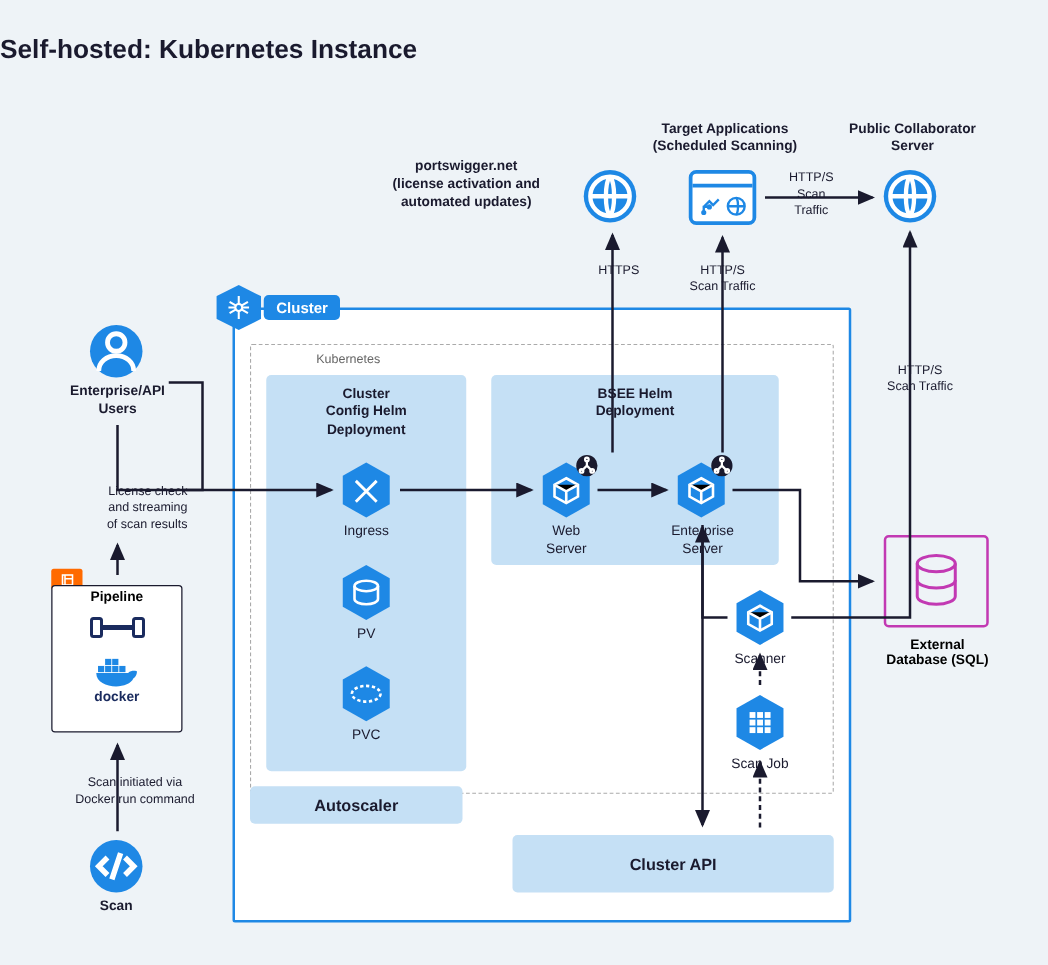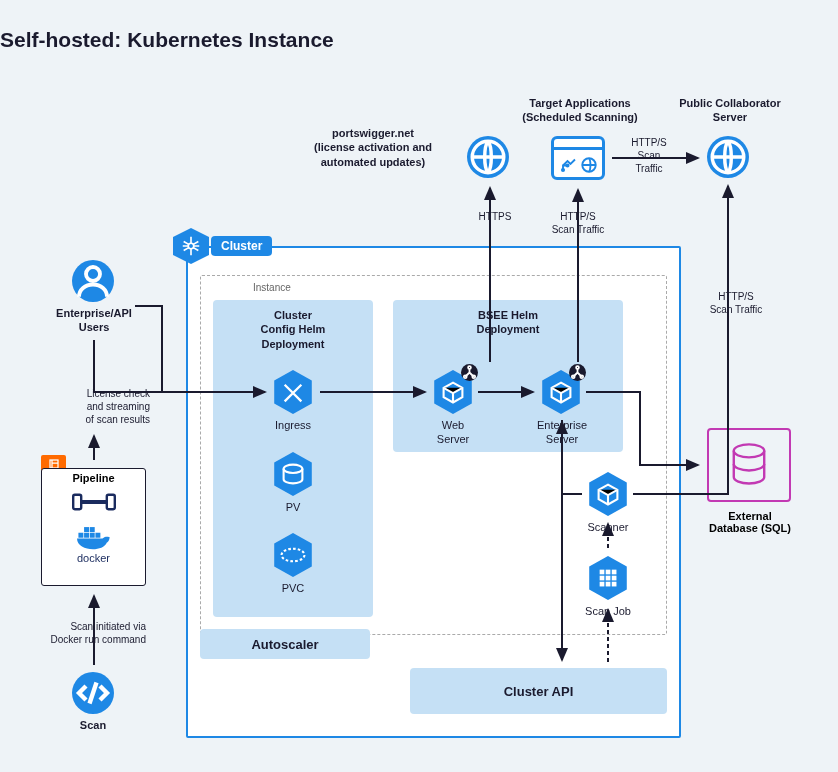--- a/index.html
+++ b/index.html
@@ -114,45 +114,45 @@
       <g fill="#1e88e5">
         <rect x="10" y="18" width="7" height="7"></rect>
         <rect x="18" y="18" width="7" height="7"></rect>
         <rect x="26" y="18" width="7" height="7"></rect>
         <rect x="18" y="10" width="7" height="7"></rect>
         <rect x="26" y="10" width="7" height="7"></rect>
         <rect x="34" y="18" width="7" height="7"></rect>
         <path d="M8 26c0 0 30 0 36 0 4-4 10-2 10-2 0 6-4 8-4 8-6 14-42 12-42-6z"></path>
       </g>
     </svg>
-<div style="text-align:center;font-size:11px;font-weight:400;color:#1a2b5e;margin-top:-2px">docker</div>
-</div>
-
-<div class="lbl sm" style="left:36px;top:620px;width:110px;text-align:right">Scan initiated via<br>Docker run command</div>
+<div style="text-align:center;font-size:11px;font-weight:700;color:#1a2b5e;margin-top:-2px">docker</div>
+</div>
+
+<div class="lbl sm" style="left:53px;top:620px;width:110px;text-align:center">Scan initiated via<br>Docker run command</div>
 
 <div class="icon-circle" style="left:72px;top:672px">
 <svg viewBox="0 0 24 24" fill="none" stroke="#fff" stroke-width="2.5">
       <path d="M8 8l-4 4 4 4M16 8l4 4-4 4M14 6l-4 12"></path>
     </svg>
 </div>
 <div class="lbl bold" style="left:60px;top:718px;width:66px">Scan</div>
 
 <div class="cluster-box"></div>
 <div class="cluster-tag">
 <div class="cluster-wheel">
 <svg viewBox="0 0 24 24" fill="none" stroke="#fff" stroke-width="1.8">
         <circle cx="12" cy="12" r="3"></circle>
         <path d="M12 2v7M12 15v7M4 7l6 3.5M20 7l-6 3.5M4 17l6-3.5M20 17l-6-3.5M3 12h6M15 12h6"></path>
       </svg>
 </div>
 <div class="cluster-name">Cluster</div>
 </div>
 
 <div class="namespace-box"></div>
-<div class="namespace-lbl">Instance</div>
+<div class="namespace-lbl">Kubernetes</div>
 
 <div class="panel cfg">
 <div class="panel-title">Cluster<br>Config Helm<br>Deployment</div>
 </div>
 <div class="panel bsee">
 <div class="panel-title">BSEE Helm<br>Deployment</div>
 </div>
 
 <div class="hex" style="left:272px;top:368px">
 <svg viewBox="0 0 40 46">

